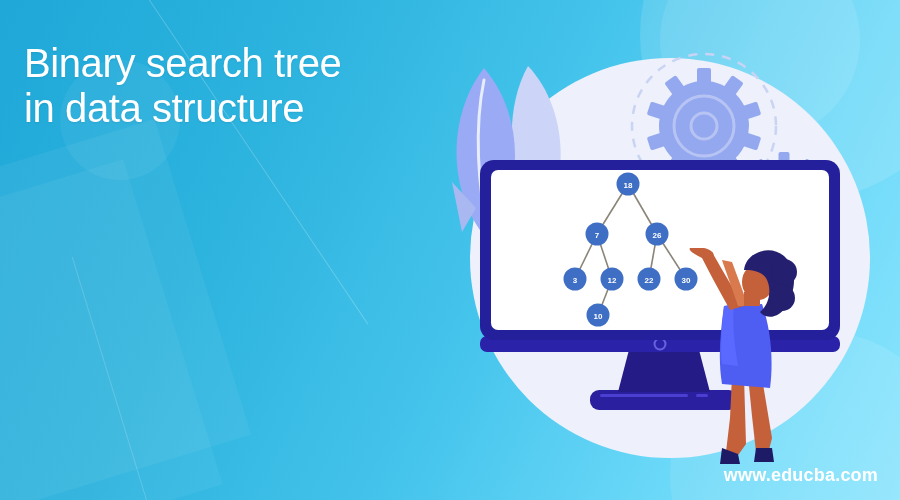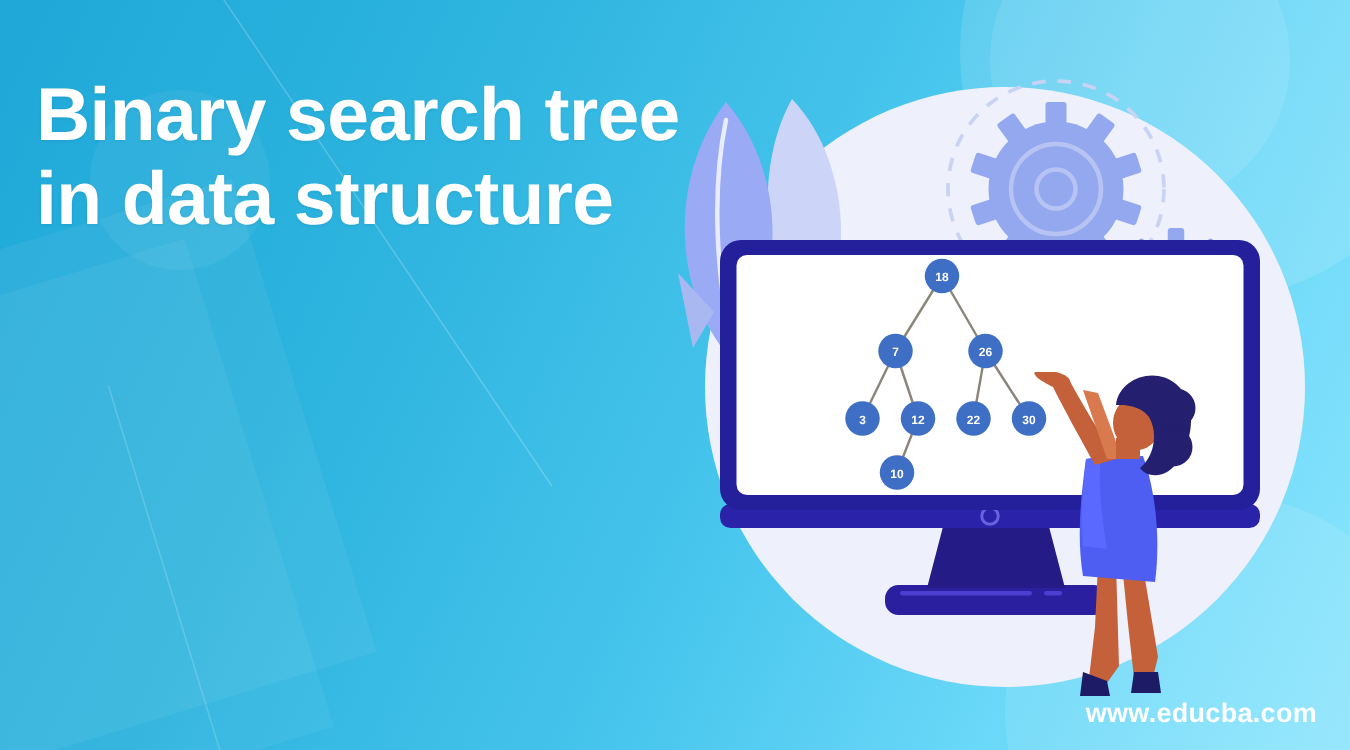--- a/index.html
+++ b/index.html
@@ -105,23 +105,23 @@
 
   
   .person { position: absolute; left: 686px; top: 248px; }
 
   
   .title {
     position: absolute;
     left: 24px; top: 14px;
     width: 470px;
     color: #ffffff;
-    font-size: 50px;
+    font-size: 40px;
     line-height: 1.12;
-    font-weight: bold;
+    font-weight: normal;
     letter-spacing: -0.4px;
     white-space: pre-line;
     text-shadow: 0 1px 2px rgba(0,60,90,0.10);
   }
 
   
   .site-url {
     position: absolute;
     right: 22px; bottom: 14px;
     color: #ffffff;

